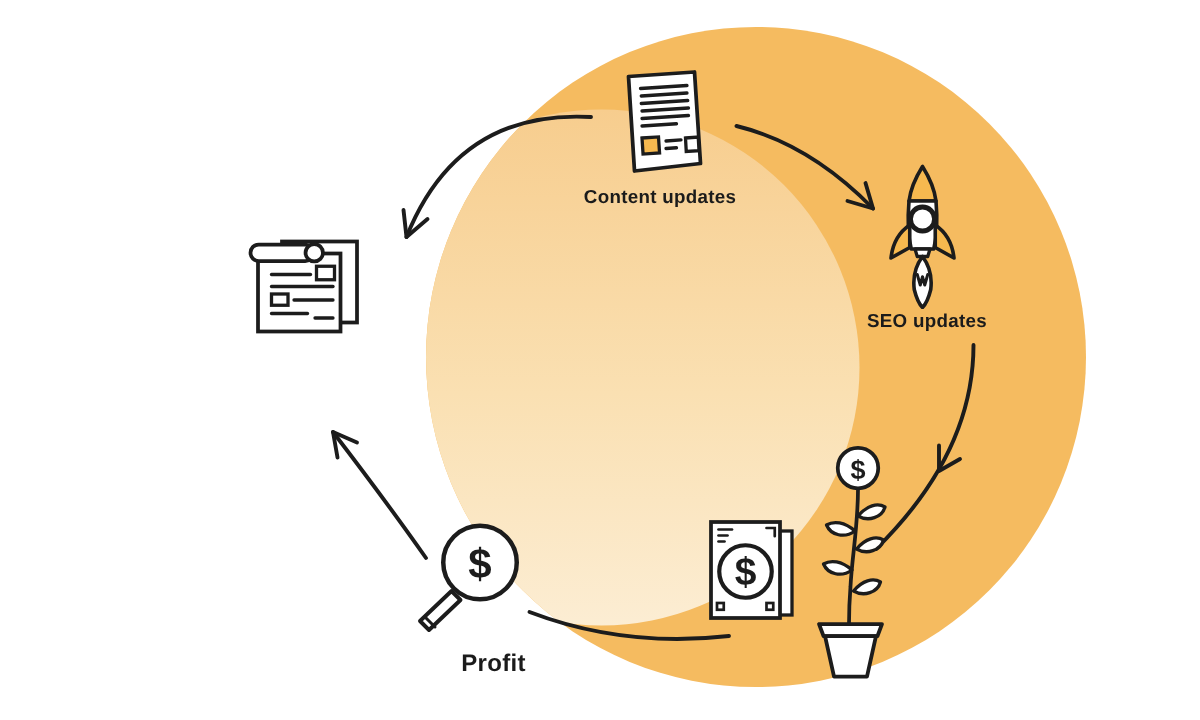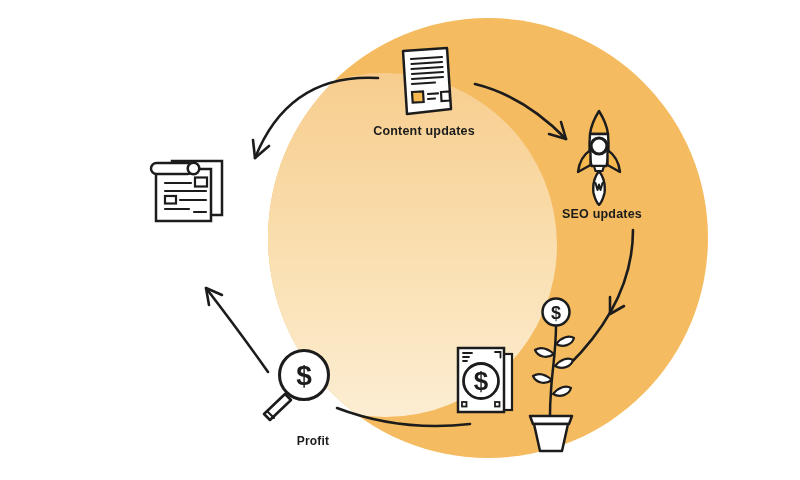--- a/index.html
+++ b/index.html
@@ -1,35 +1,35 @@
 <!DOCTYPE html>
 <html><head>
 <meta charset="utf-8">
 <style>
   html,body{margin:0;padding:0;background:#ffffff;}
   .canvas{
     position:relative;width:724px;height:480px;background:#ffffff;overflow:hidden;
-    font-family:"Liberation Sans",sans-serif;color:#1b1b1b;
+    font-family:"Liberation Sans",sans-serif;color:#1b1b1b;margin-left:16px;
   }
   .outer-circle{
     position:absolute;left:268px;top:18px;width:440px;height:440px;border-radius:50%;
     background:#F5BB60;overflow:hidden;
   }
   .inner-circle{
     position:absolute;left:-55px;top:55px;width:344px;height:344px;border-radius:50%;
     background:linear-gradient(180deg,#F7CD8E 0%,#FAE0B2 55%,#FCEDD3 100%);
   }
   .arrows{position:absolute;left:0;top:0;width:800px;height:480px;pointer-events:none;}
   .icon{position:absolute;}
   .label{
     position:absolute;transform:translateX(-50%);font-weight:bold;white-space:nowrap;
     color:#1b1b1b;letter-spacing:0.2px;
   }
   .label-sm{font-size:12.5px;}
-  .label-md{font-size:12px;}
+  .label-md{font-size:16px;}
   .label-lg{font-size:18px;}
 </style>
 </head>
 <body>
 
 <div class="canvas">
 
   <div class="outer-circle">
     <div class="inner-circle"></div>
   </div>

